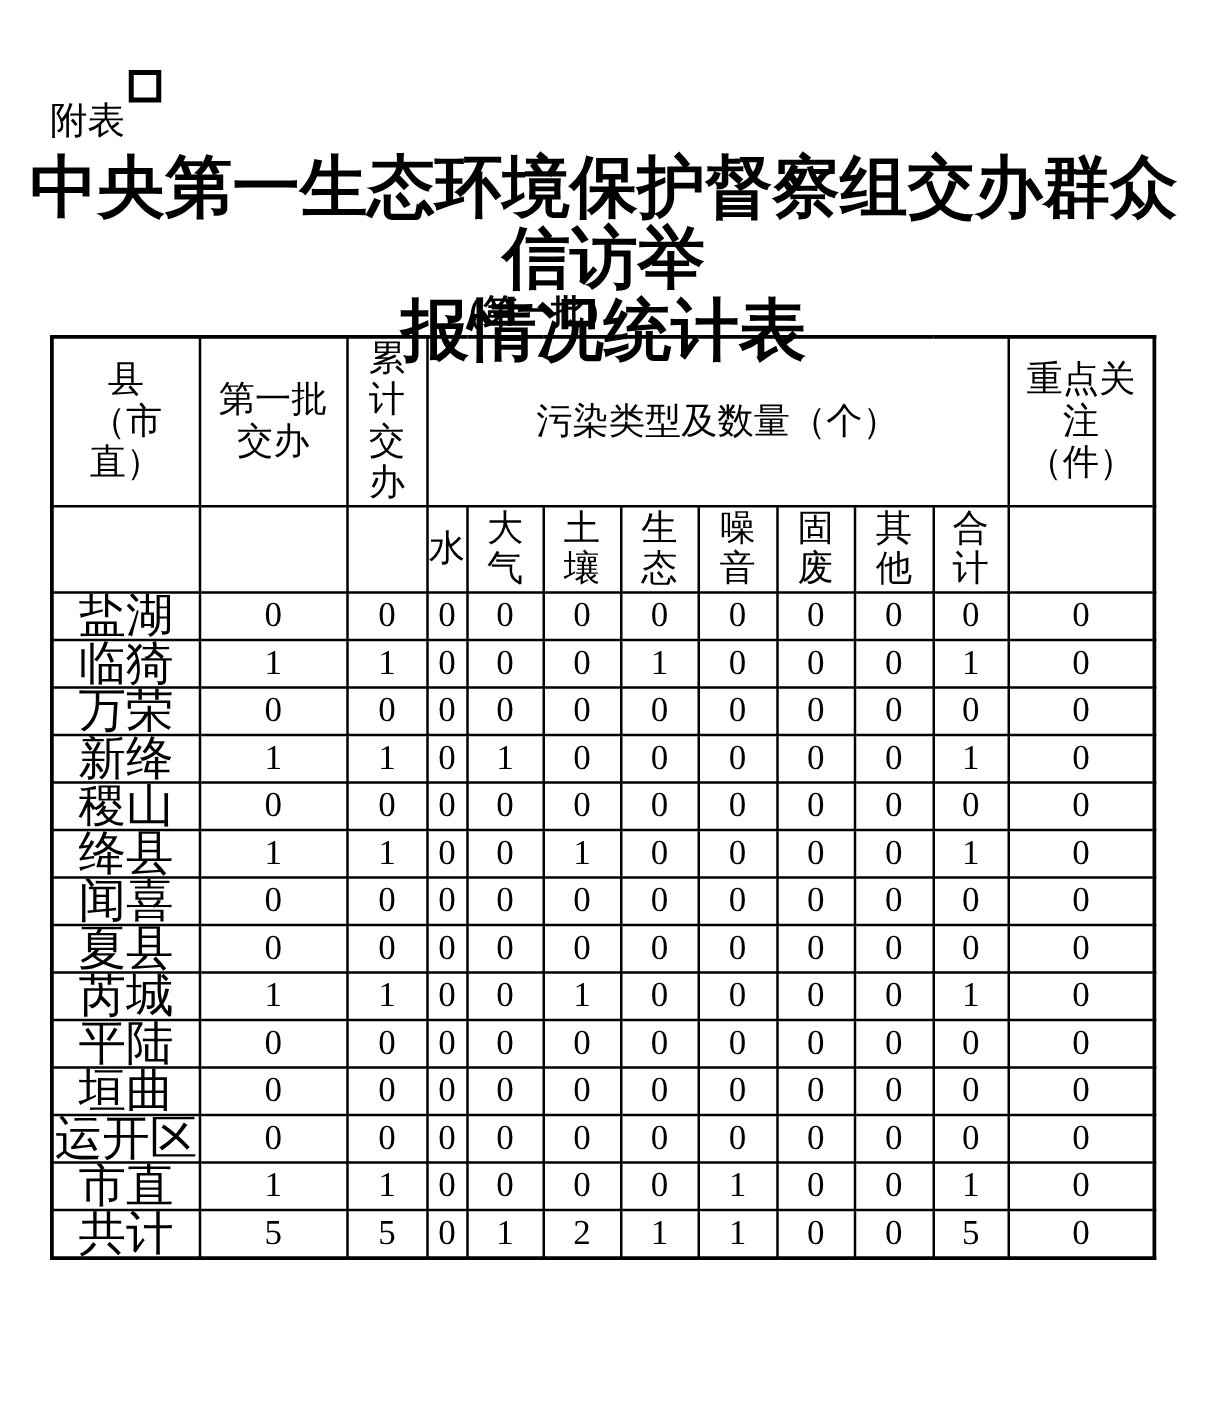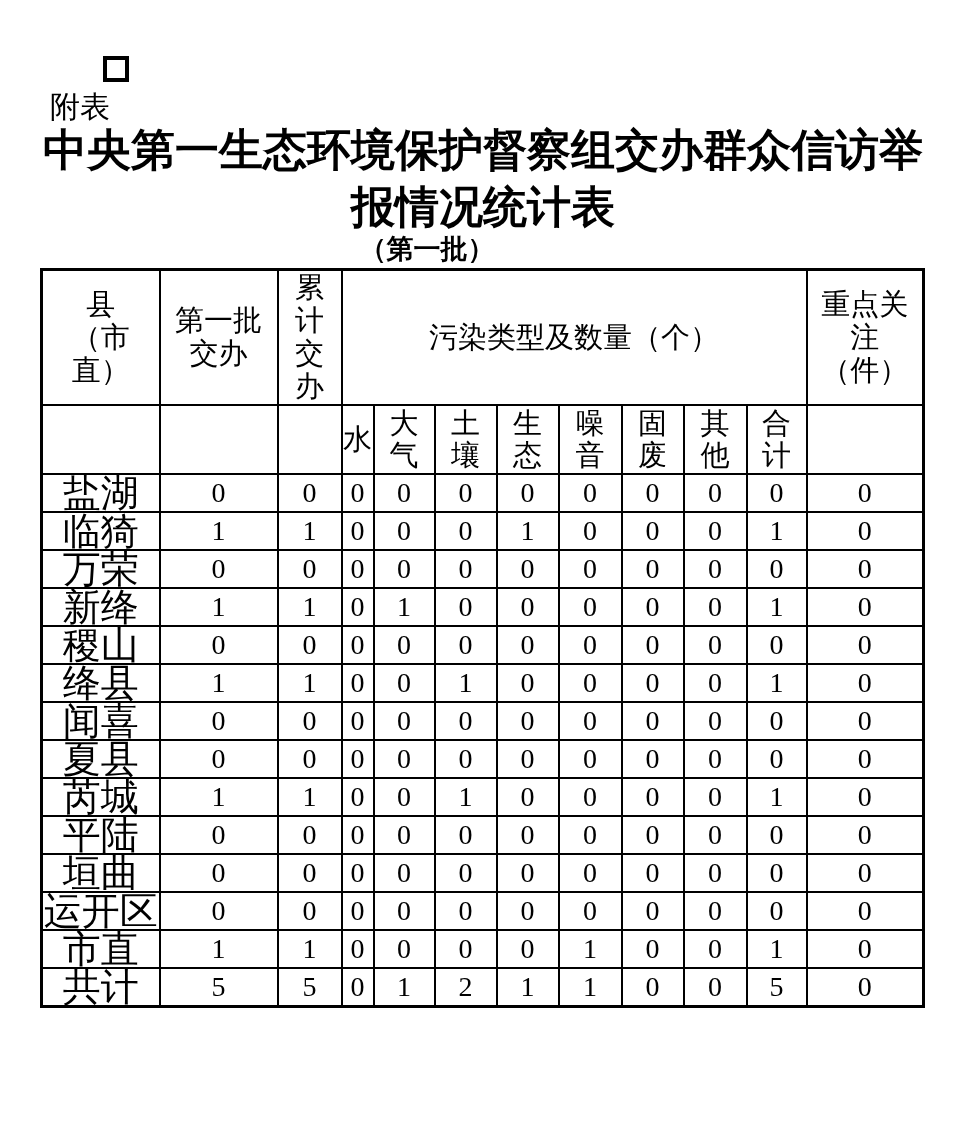--- a/index.html
+++ b/index.html
@@ -12,31 +12,30 @@
     overflow: hidden;
   }
   .square-glyph {
     position: absolute;
     left: 103px; top: 56px;
     width: 18px; height: 18px;
     border: 4px solid #000;
   }
   .fubiao {
     position: absolute;
-    left: 40px; top: 90px;
+    left: 40px; top: 80px;
     font-size: 30px;
     line-height: 34px;
-    margin-left: 10px;
   }
   .doc-title {
     position: absolute;
     left: 0; top: 122px;
     width: 966px;
     text-align: center;
-    font-size: 44px;
+    font-size: 54px;
     font-weight: bold;
     line-height: 57px;
     letter-spacing: 0px;
   }
   .doc-subtitle {
     position: absolute;
     left: 0; top: 233px;
     width: 854px;
     text-align: center;
     font-size: 27px;

